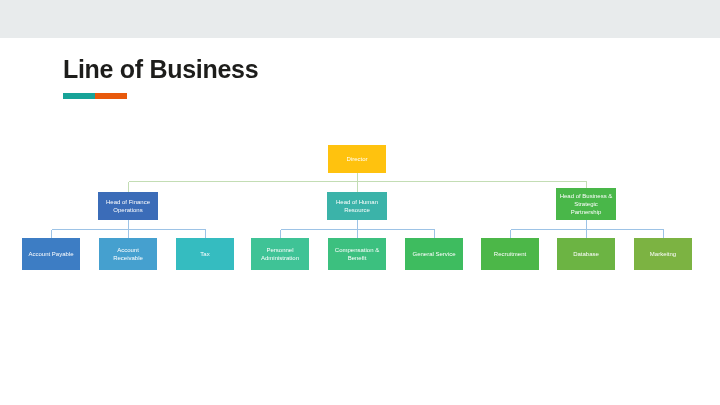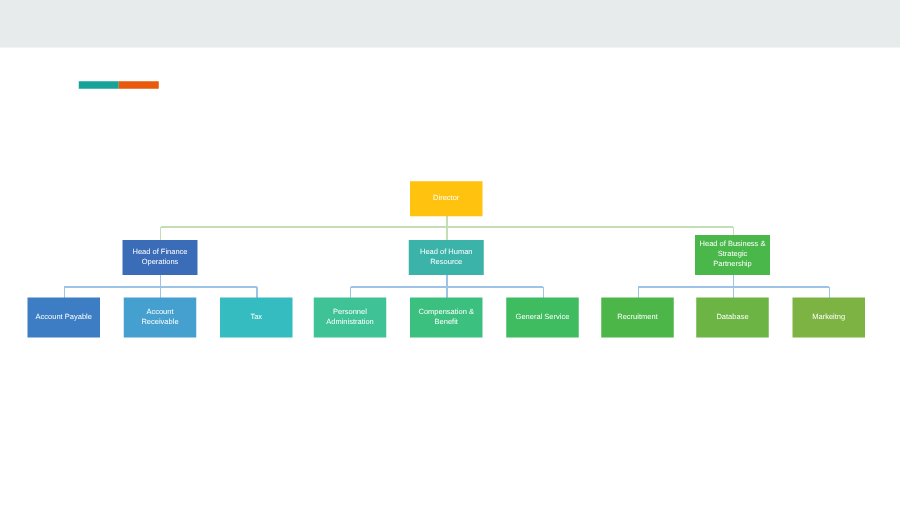--- a/index.html
+++ b/index.html
@@ -77,20 +77,21 @@
     overflow: hidden;
   }
   .node-label { display: block; }
 </style>
 </head>
 <body>
 
 <div id="top-strip"></div>
 
 <div id="title-block">
+  <div id="page-title">Line of Business</div>
   <div id="accent-bar">
     <div class="accent-seg" id="accent-left"></div>
     <div class="accent-seg" id="accent-right"></div>
   </div>
 </div>
 
 <div id="chart">
   <svg id="connector-layer" viewBox="0 0 720 160">
       <line x1="357.5" y1="43" x2="357.5" y2="51.5" stroke="#c3ddb4" stroke-width="1" shape-rendering="crispEdges"></line>
       <line x1="128.5" y1="51.5" x2="586.5" y2="51.5" stroke="#c3ddb4" stroke-width="1" shape-rendering="crispEdges"></line>

